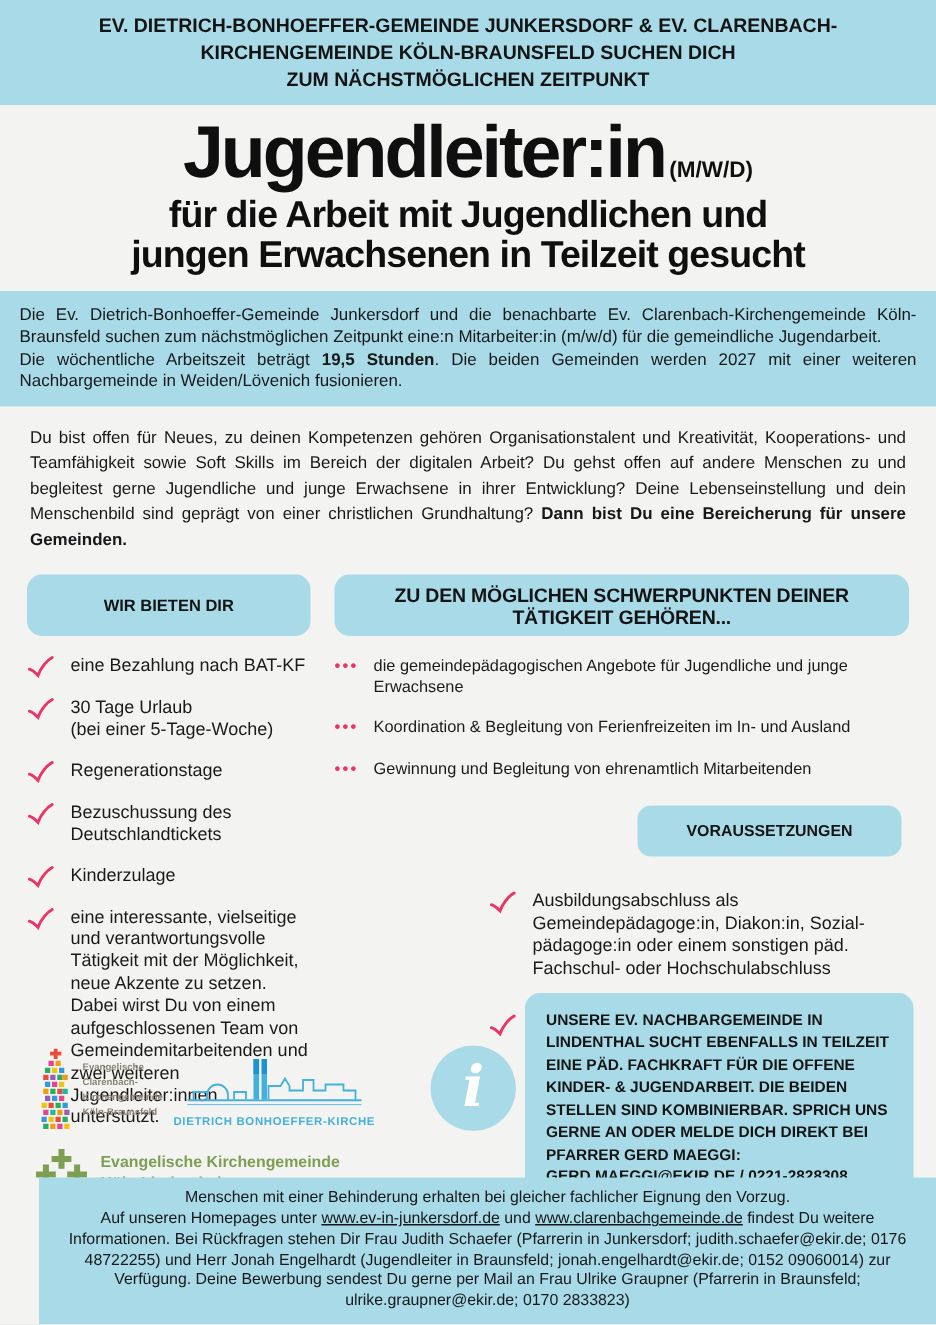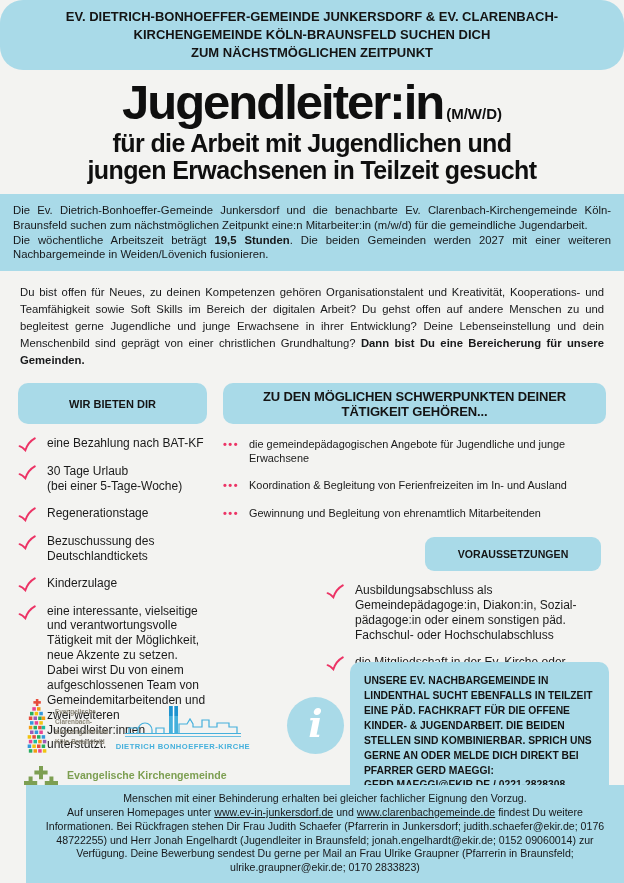--- a/index.html
+++ b/index.html
@@ -4,21 +4,21 @@
 <style>
   html,body { margin:0; padding:0; background:#e6e6e4; }
   * { box-sizing:border-box; }
   .page {
     position:relative; width:624px; height:883px; margin:0 auto;
     background:#f3f3f1; overflow:hidden; color:#1a1a1a;
     font-family:"Liberation Sans", sans-serif;
   }
   
   .banner { background:#a9dae8; padding:8px 10px 8px; text-align:center;
-    font-weight:700; font-size:13px; line-height:1.38; color:#141414;border-radius:23px; }
+    font-weight:700; font-size:13px; line-height:1.38; color:#141414; }
   
   .title-block { text-align:center; margin-top:7px; color:#0f0f0f; }
   .main-title { margin:0; font-size:49px; font-weight:700; letter-spacing:-2px; line-height:1.04; }
   .mwd { font-size:15px; font-weight:700; letter-spacing:0; margin-left:3px; }
   .subtitle { font-size:25px; font-weight:700; letter-spacing:-0.6px; line-height:1.1; margin-top:2px; }
   
   .intro-box { background:#a9dae8; margin-top:9px; padding:9px 13px;
     font-size:11.3px; line-height:1.32; text-align:justify; color:#17181a; }
   .intro-box p { margin:0; }
   
@@ -32,21 +32,21 @@
     font-weight:700; font-size:11px; color:#141414; padding:0 6px; }
   .small-text { font-size:13px; letter-spacing:-0.15px; }
   .check-item { display:flex; gap:11px; margin-top:12px; font-size:12px; line-height:1.24; }
   .check-svg { width:18px; height:15px; flex:none; margin-top:1px; }
   .checkpath { stroke:#ec3365; stroke-width:2.4; fill:none; stroke-linecap:round; }
   .item-text { white-space:pre-line; }
   .dots-item { display:flex; gap:10px; margin-top:13px; font-size:10.9px; line-height:1.3; }
   .dots { color:#ec3365; font-weight:700; letter-spacing:1.5px; font-size:11px; flex:none; }
   .dots-text { max-width:352px; }
   .prereq-header { width:176px; height:34px; margin:17px 5px 0 auto; font-size:10.6px; border-radius:9px; }
-  .prereq-item { margin-left:103px; max-width:268px; margin-top:12px; }
+  .prereq-item { margin-left:103px; max-width:268px; margin-top:22px; }
   
   .logos { position:absolute; left:24px; top:699px; width:280px; }
   .logo-row1 { display:flex; align-items:flex-start; gap:7px; }
   .clarenbach { display:flex; gap:5px; align-items:flex-start; }
   .clarenbach-text { font-size:6.4px; line-height:1.55; color:#8a8576; margin-top:8px; font-weight:700; }
   .bonhoeffer { margin-top:4px; text-align:center; }
   .bonhoeffer-name { color:#45b0dc; font-size:7.6px; letter-spacing:0.45px; font-weight:700; margin-top:1px; }
   .lindenthal { display:flex; gap:9px; align-items:center; margin-top:11px; }
   .lindenthal-text { color:#7d9f52; font-weight:700; font-size:10.6px; line-height:1.3; }
   

